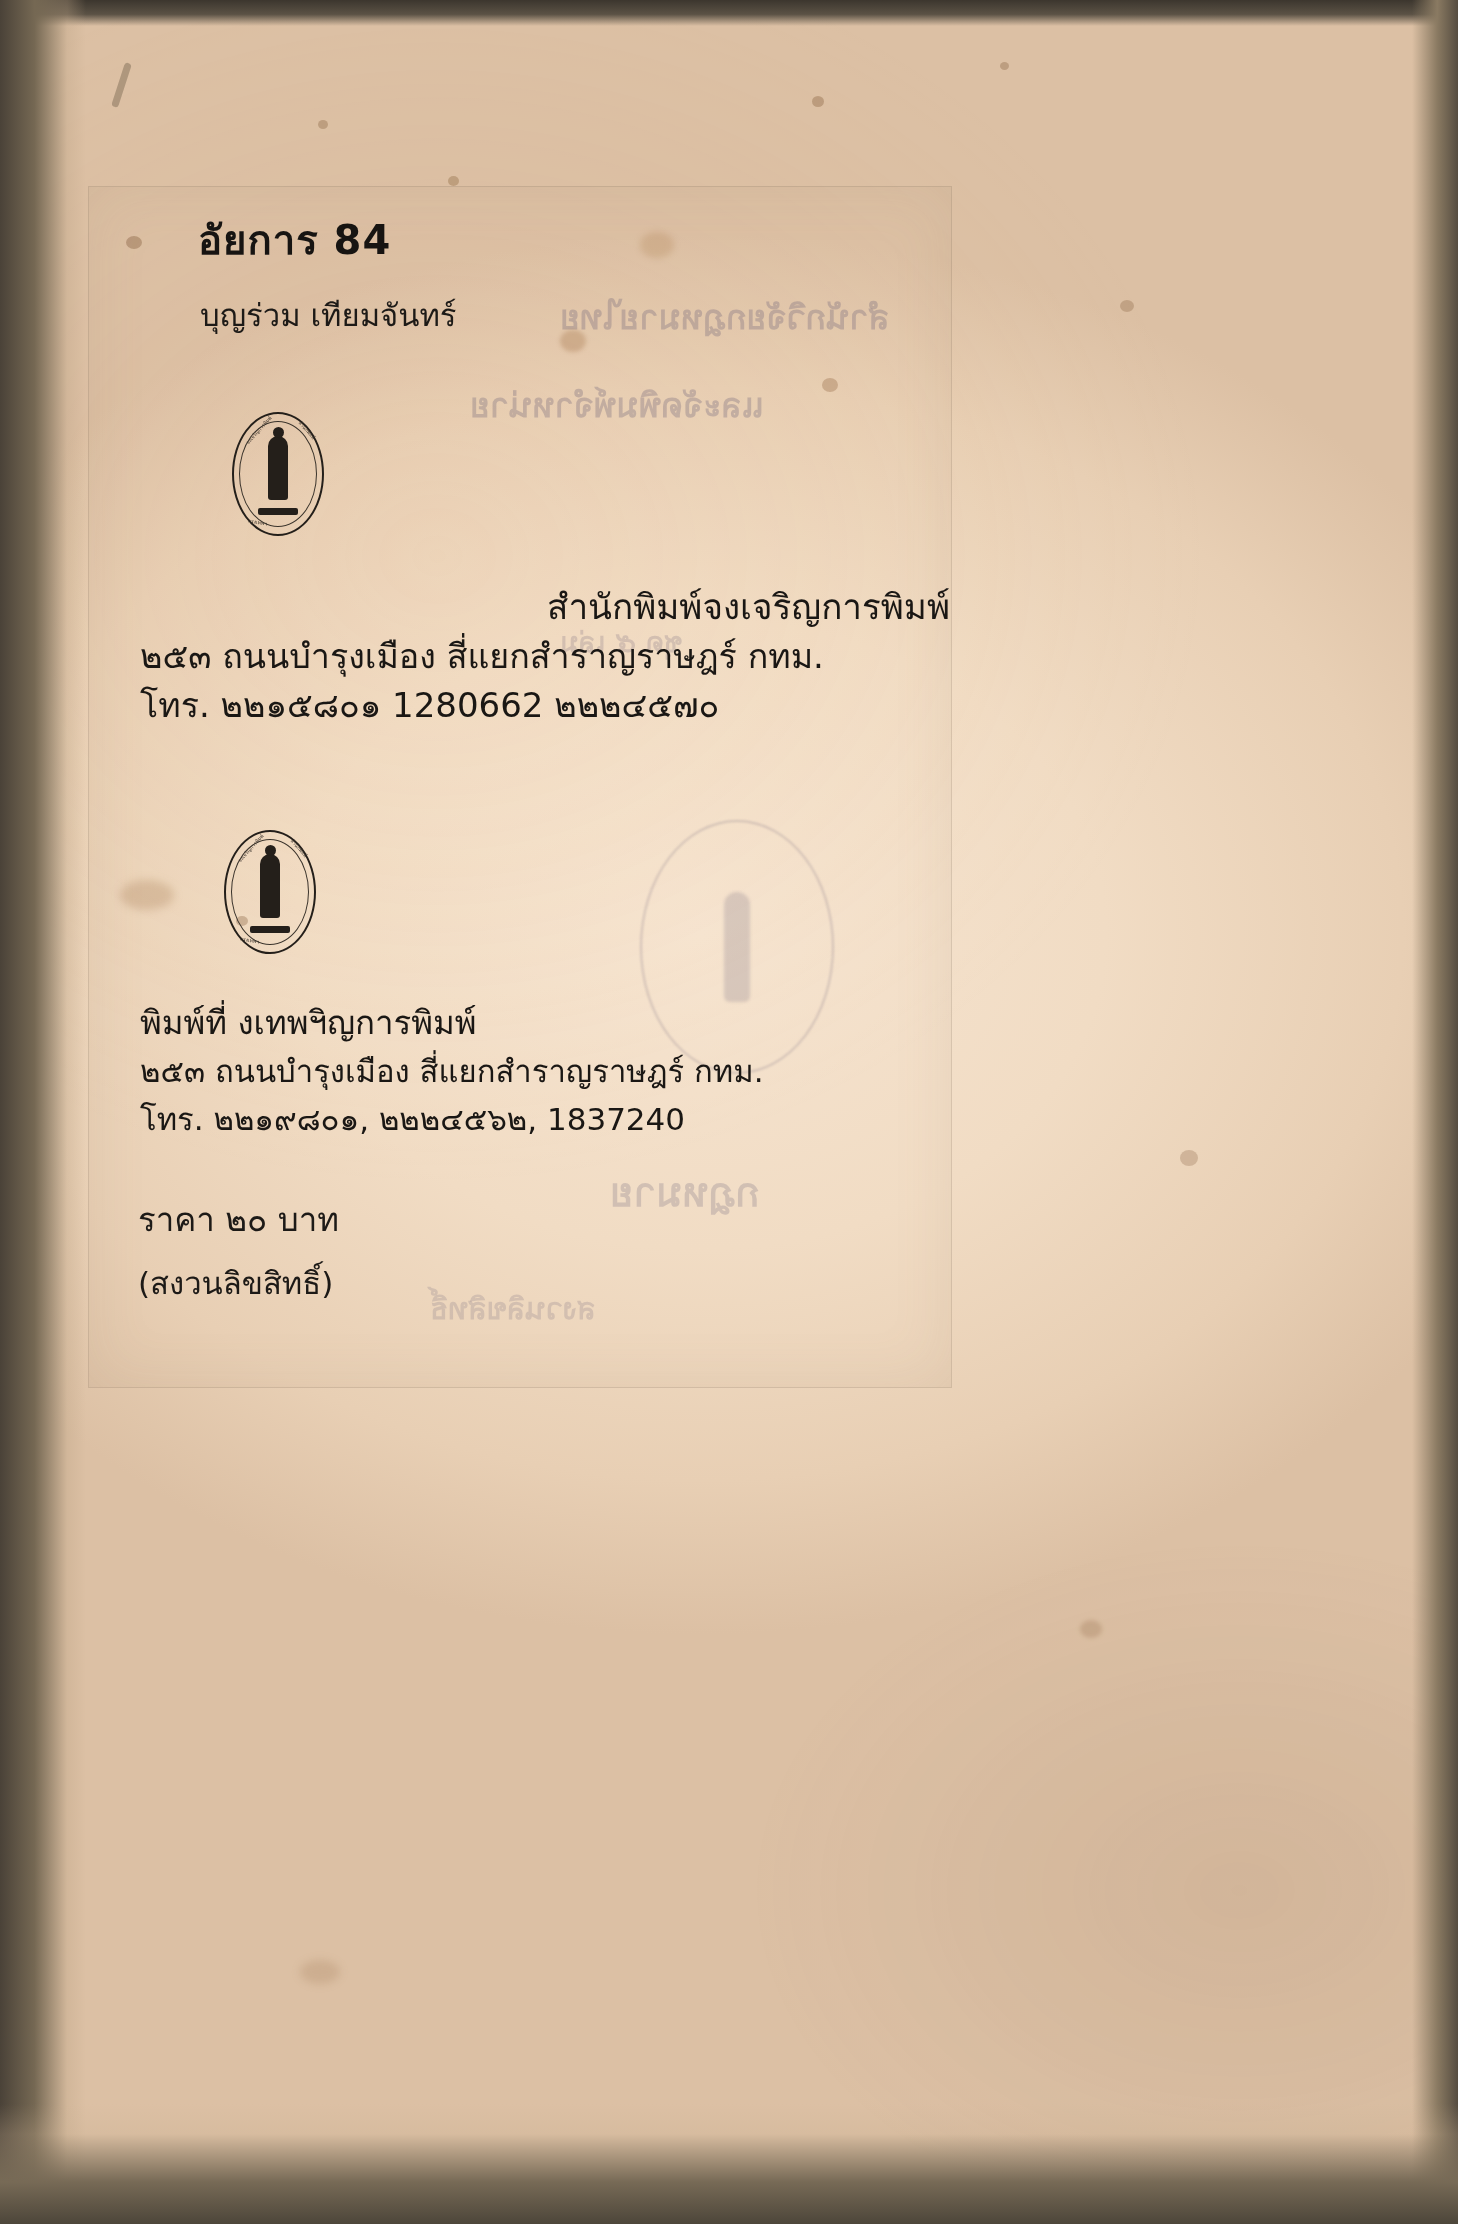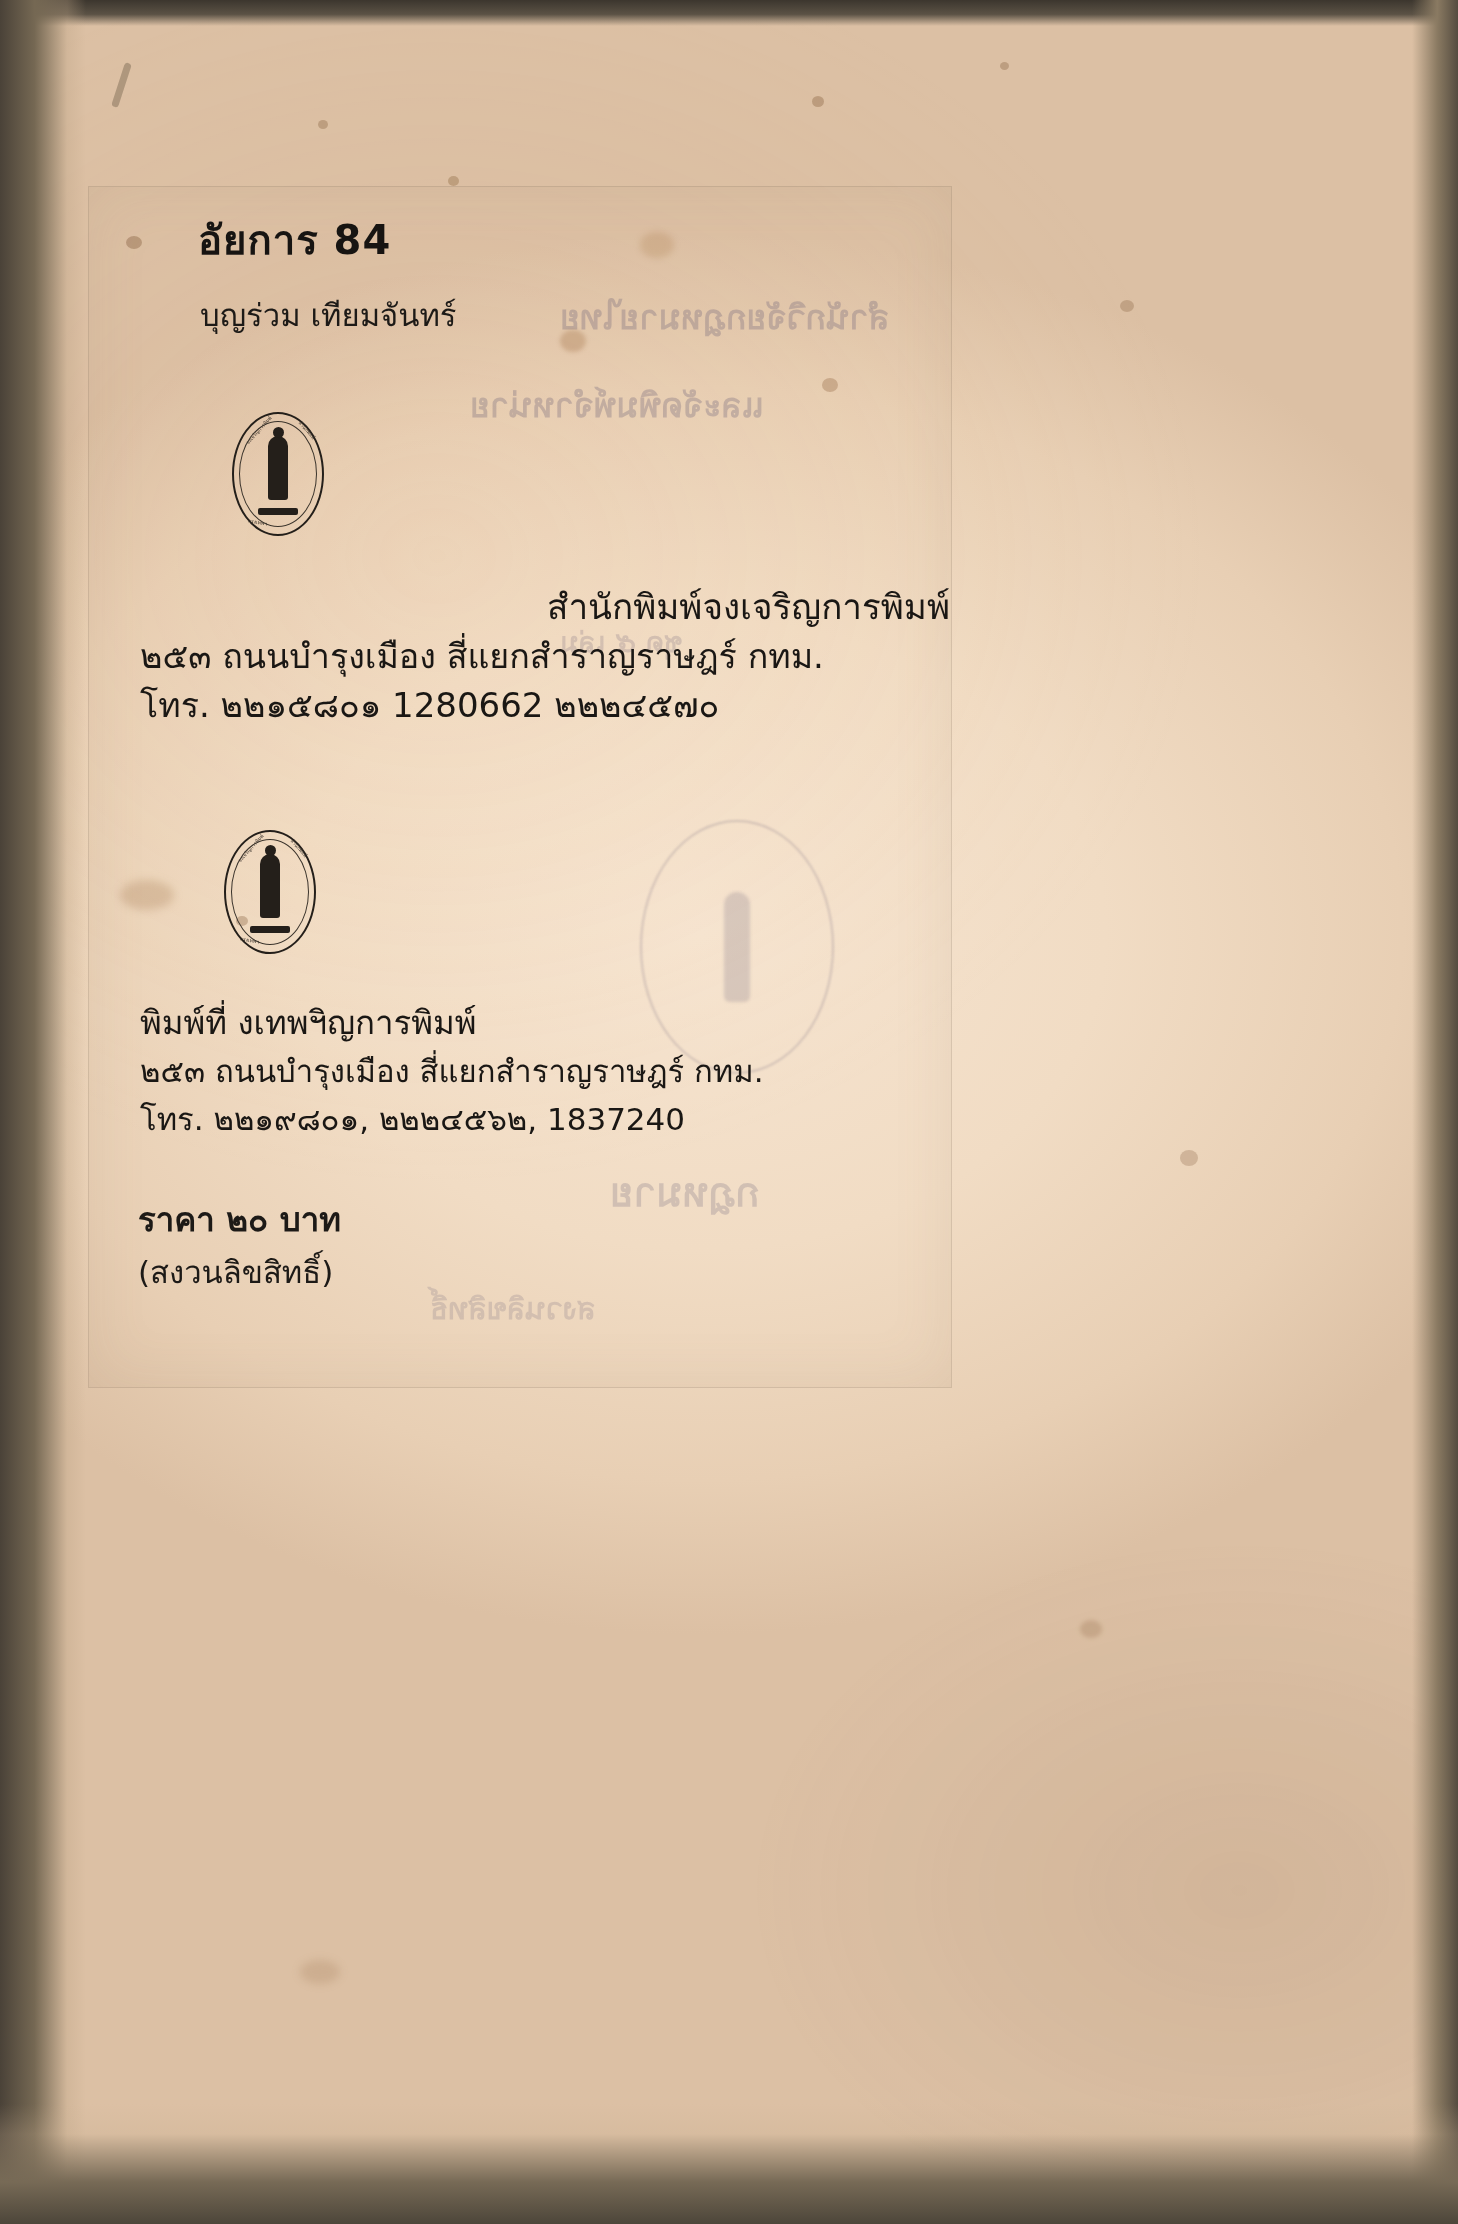--- a/index.html
+++ b/index.html
@@ -173,22 +173,22 @@
     width: 862px;
   }
 
   .seal2 { margin: 74px 0 0 136px; }
 
   .imprint { margin-left: 52px; margin-top: 44px; }
   .imprint .line { font-size: 31px; line-height: 1.52; }
   .imprint .line.head { font-size: 33px; }
 
   .price { margin-left: 50px; margin-top: 24px; }
-  .price .p1 { font-size: 33px; font-weight: 700; }
-  .price .p2 { font-size: 31px; margin-top: 1px; }
+  .price .p1 { font-size: 33px; font-weight: 400; }
+  .price .p2 { font-size: 31px; margin-top: 12px; }
 
   
   .tint {
     position: absolute; inset: 0;
     background:
       radial-gradient(ellipse 1100px 900px at 30% 25%, rgba(255,240,220,0.18), rgba(0,0,0,0) 70%),
       radial-gradient(ellipse 700px 500px at 85% 85%, rgba(120,90,60,0.12), rgba(0,0,0,0) 70%);
     pointer-events: none;
     mix-blend-mode: multiply;
     opacity: 0.7;

